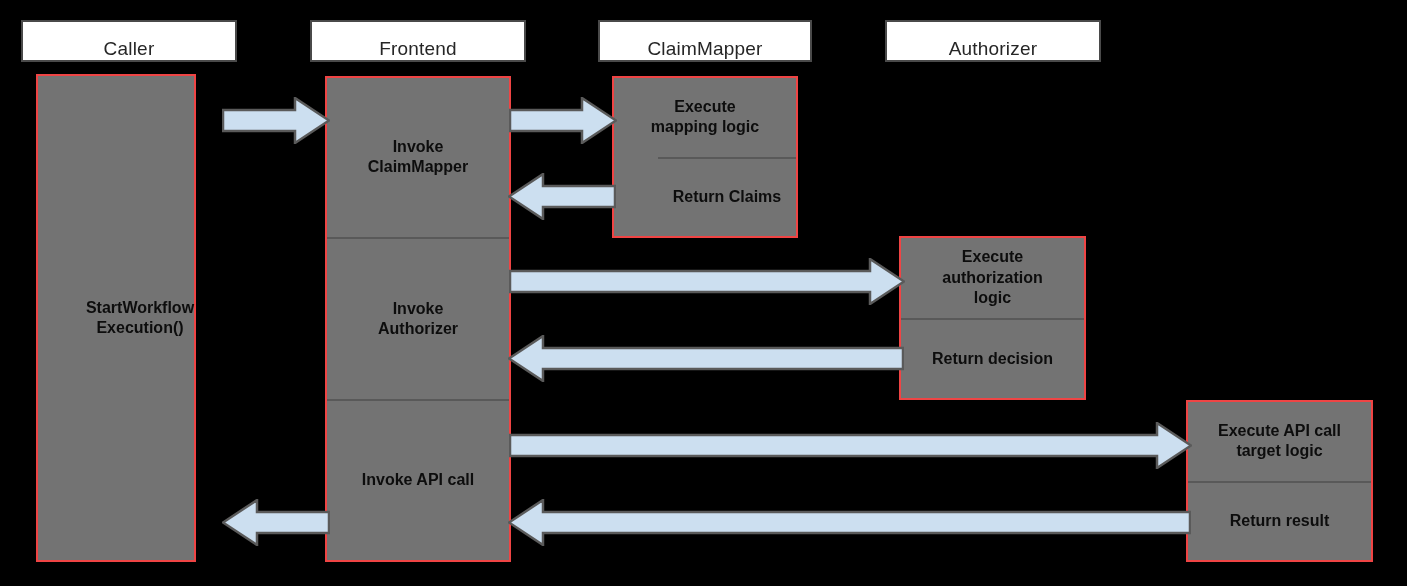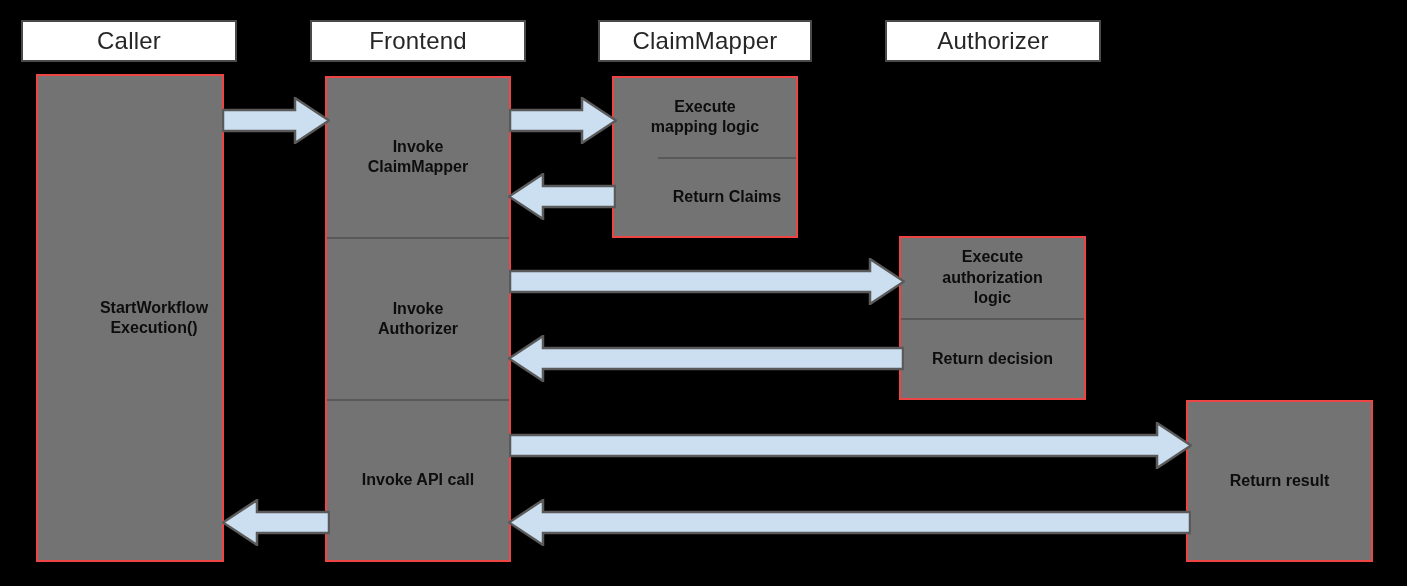--- a/index.html
+++ b/index.html
@@ -17,24 +17,24 @@
     font-family: "Liberation Sans", sans-serif;
   }
 
   
   .lane-header {
     position: absolute;
     background: #ffffff;
     border: 2px solid #4a4a4a;
     box-sizing: border-box;
     display: flex;
-    align-items: center;
+    align-items: flex-end;
     justify-content: center;
     color: #262626;
-    font-size: 24px;
+    font-size: 19px;
     font-weight: 400;
     letter-spacing: 0.2px;
     white-space: nowrap;
   }
 
   
   .activation {
     position: absolute;
     background: #737373;
     border: 2px solid #ef4444;
@@ -80,21 +80,21 @@
 
   <div class="lane-header" style="left:598px; top:20px; width:214px; height:42px;">
     <span>ClaimMapper</span>
   </div>
 
   <div class="lane-header" style="left:885px; top:20px; width:216px; height:42px;">
     <span>Authorizer</span>
   </div>
 
 
-  <div class="activation" style="left:36px; top:74px; width:188px; height:488px;padding-left:48px;">
+  <div class="activation" style="left:36px; top:74px; width:160px; height:488px;padding-left:48px;">
     <div class="act-cell" style="white-space:pre-line;">StartWorkflow
 Execution()</div>
   </div>
 
   <div class="activation" style="left:325px; top:76px; width:186px; height:486px;">
     <div class="act-cell" style="height:160px; white-space:pre-line;">Invoke
 ClaimMapper</div>
     <div class="act-cell" style="height:164px; white-space:pre-line;">Invoke
 Authorizer</div>
     <div class="act-cell" style="height:162px; white-space:pre-line;">Invoke API call</div>
@@ -107,20 +107,22 @@
   </div>
 
   <div class="activation" style="left:899px; top:236px; width:187px; height:164px;">
     <div class="act-cell" style="height:82px; white-space:pre-line;">Execute
 authorization
 logic</div>
     <div class="act-cell" style="height:82px; white-space:pre-line;">Return decision</div>
   </div>
 
   <div class="activation" style="left:1186px; top:400px; width:187px; height:162px;">
+    <div class="act-cell" style="height:81px; white-space:pre-line;">Execute API call
+target logic</div>
     <div class="act-cell" style="height:81px; white-space:pre-line;">Return result</div>
   </div>
 
   <div class="arrow" style="left:222px; top:97px; width:108px; height:47px;">
     <svg width="108" height="47" viewBox="0 0 108 47">
       <polygon points="1,13 73,13 73,1 107,23.5 73,46 73,34 1,34" fill="#ccdff0" stroke="#5a5a5a" stroke-width="2.5" stroke-linejoin="miter"></polygon>
     </svg>
   </div>
 
   <div class="arrow" style="left:509px; top:97px; width:108px; height:47px;">

